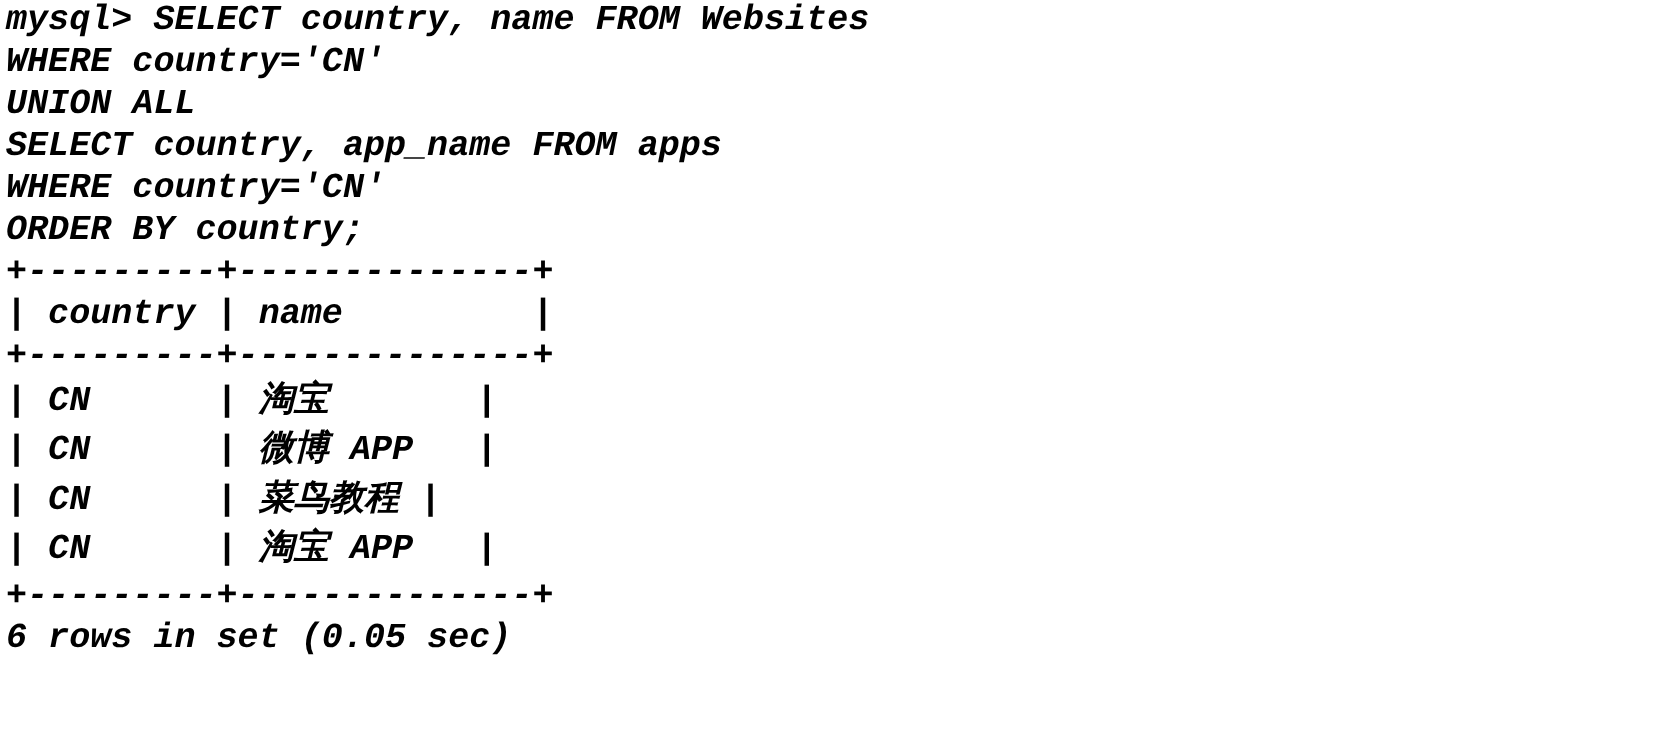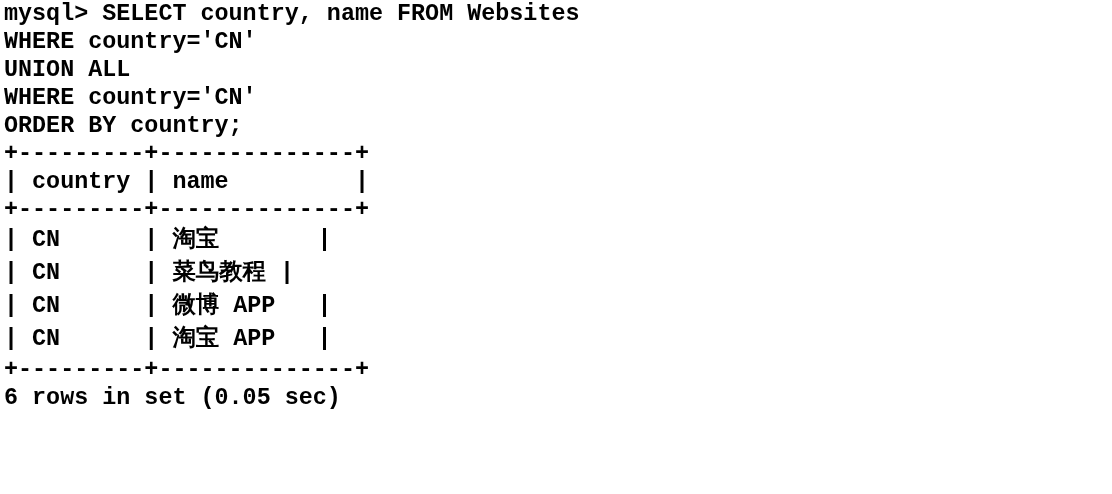--- a/index.html
+++ b/index.html
@@ -17,37 +17,39 @@
     color: #000000;
     font-family: "Liberation Mono", "DejaVu Sans Mono", monospace;
     font-weight: bold;
     font-size: 23.4px;
     padding-left: 4px;
   }
   .line {
     white-space: pre;
     line-height: 28px;
     height: 28px;
+    font-style: italic;
   }
   .line.row {
     line-height: 33px;
     height: 33px;
   }
 </style>
 </head>
 <body>
 
 <div class="terminal">
   <div class="line">mysql&gt; SELECT country, name FROM Websites</div>
   <div class="line">WHERE country='CN'</div>
   <div class="line">UNION ALL</div>
+  <div class="line">SELECT country, app_name FROM apps</div>
   <div class="line">WHERE country='CN'</div>
   <div class="line">ORDER BY country;</div>
   <div class="line">+---------+--------------+</div>
   <div class="line">| country | name         |</div>
   <div class="line">+---------+--------------+</div>
   <div class="line row">| CN      | 淘宝       |</div>
+  <div class="line row">| CN      | 微博 APP   |</div>
   <div class="line row">| CN      | 菜鸟教程 |</div>
-  <div class="line row">| CN      | 微博 APP   |</div>
   <div class="line row">| CN      | 淘宝 APP   |</div>
   <div class="line">+---------+--------------+</div>
   <div class="line">6 rows in set (0.05 sec)</div>
 </div>
 
 </body></html>

